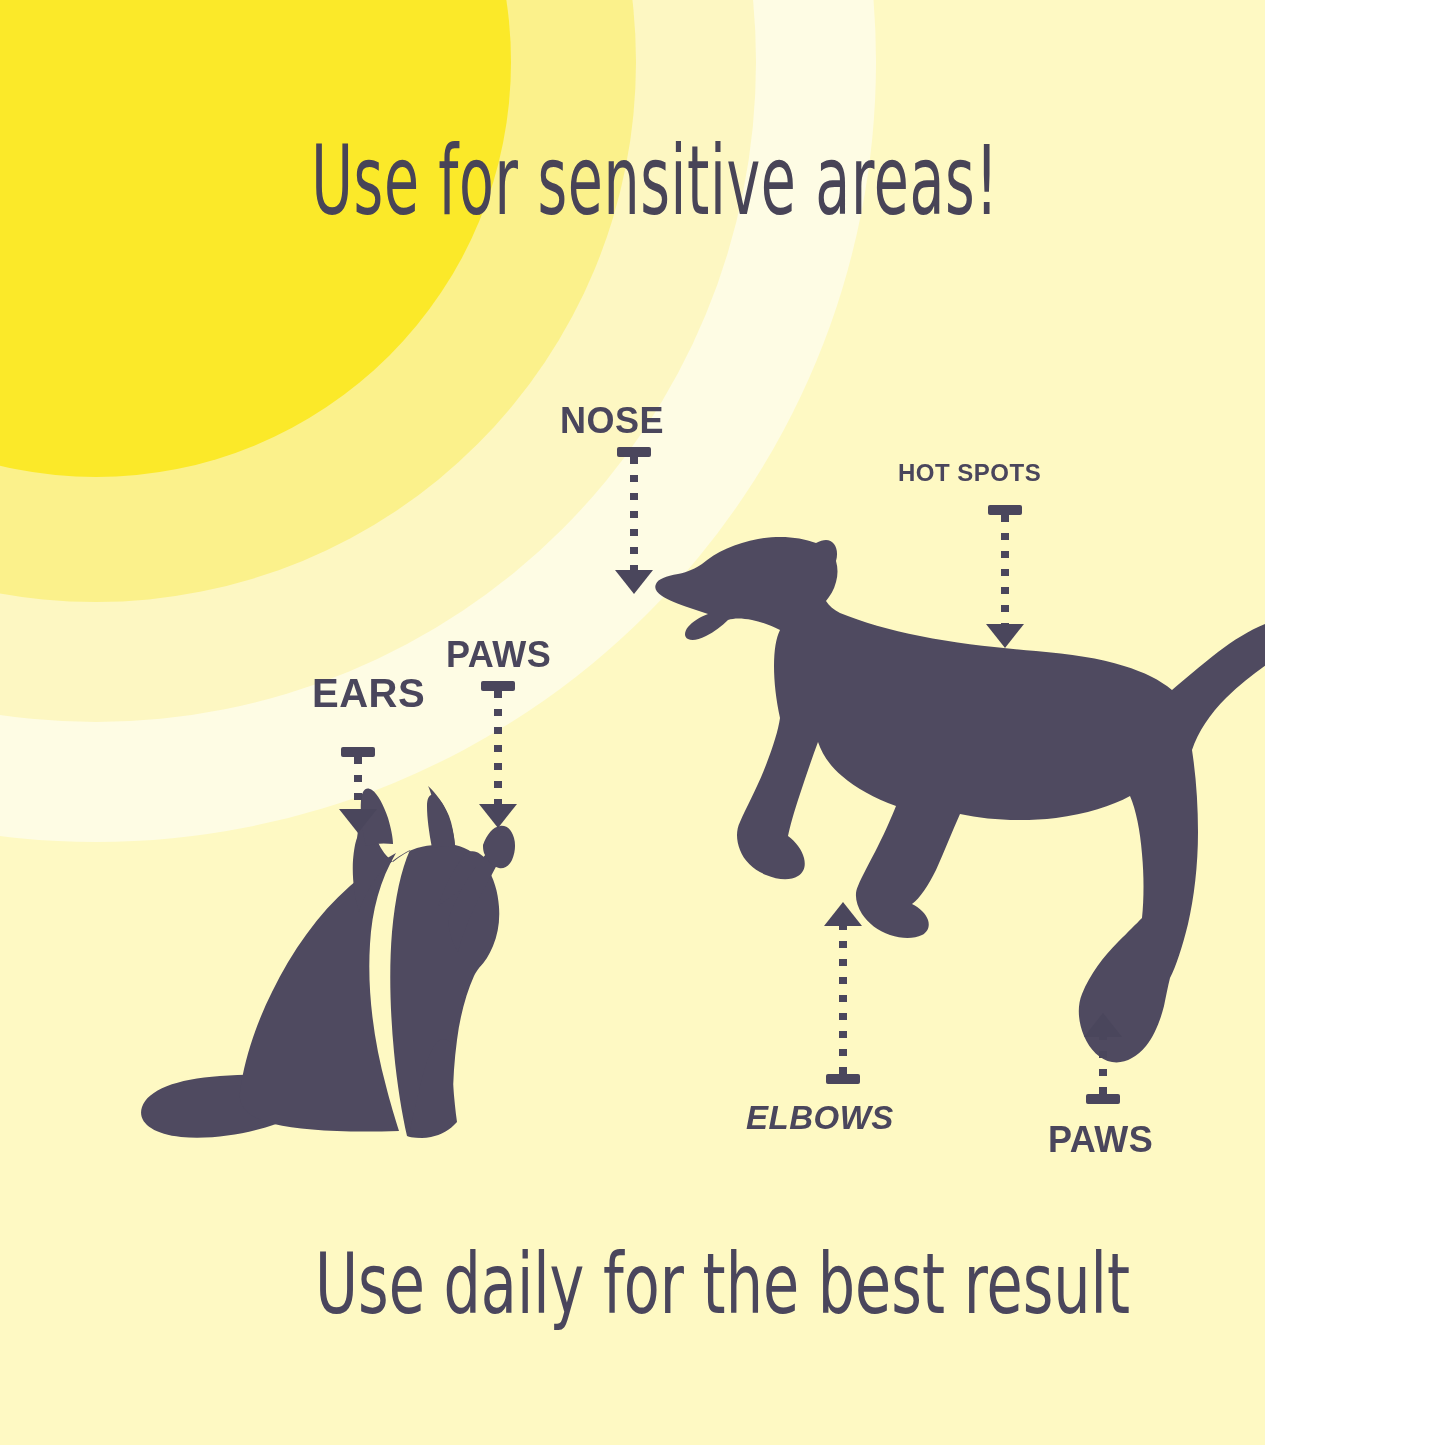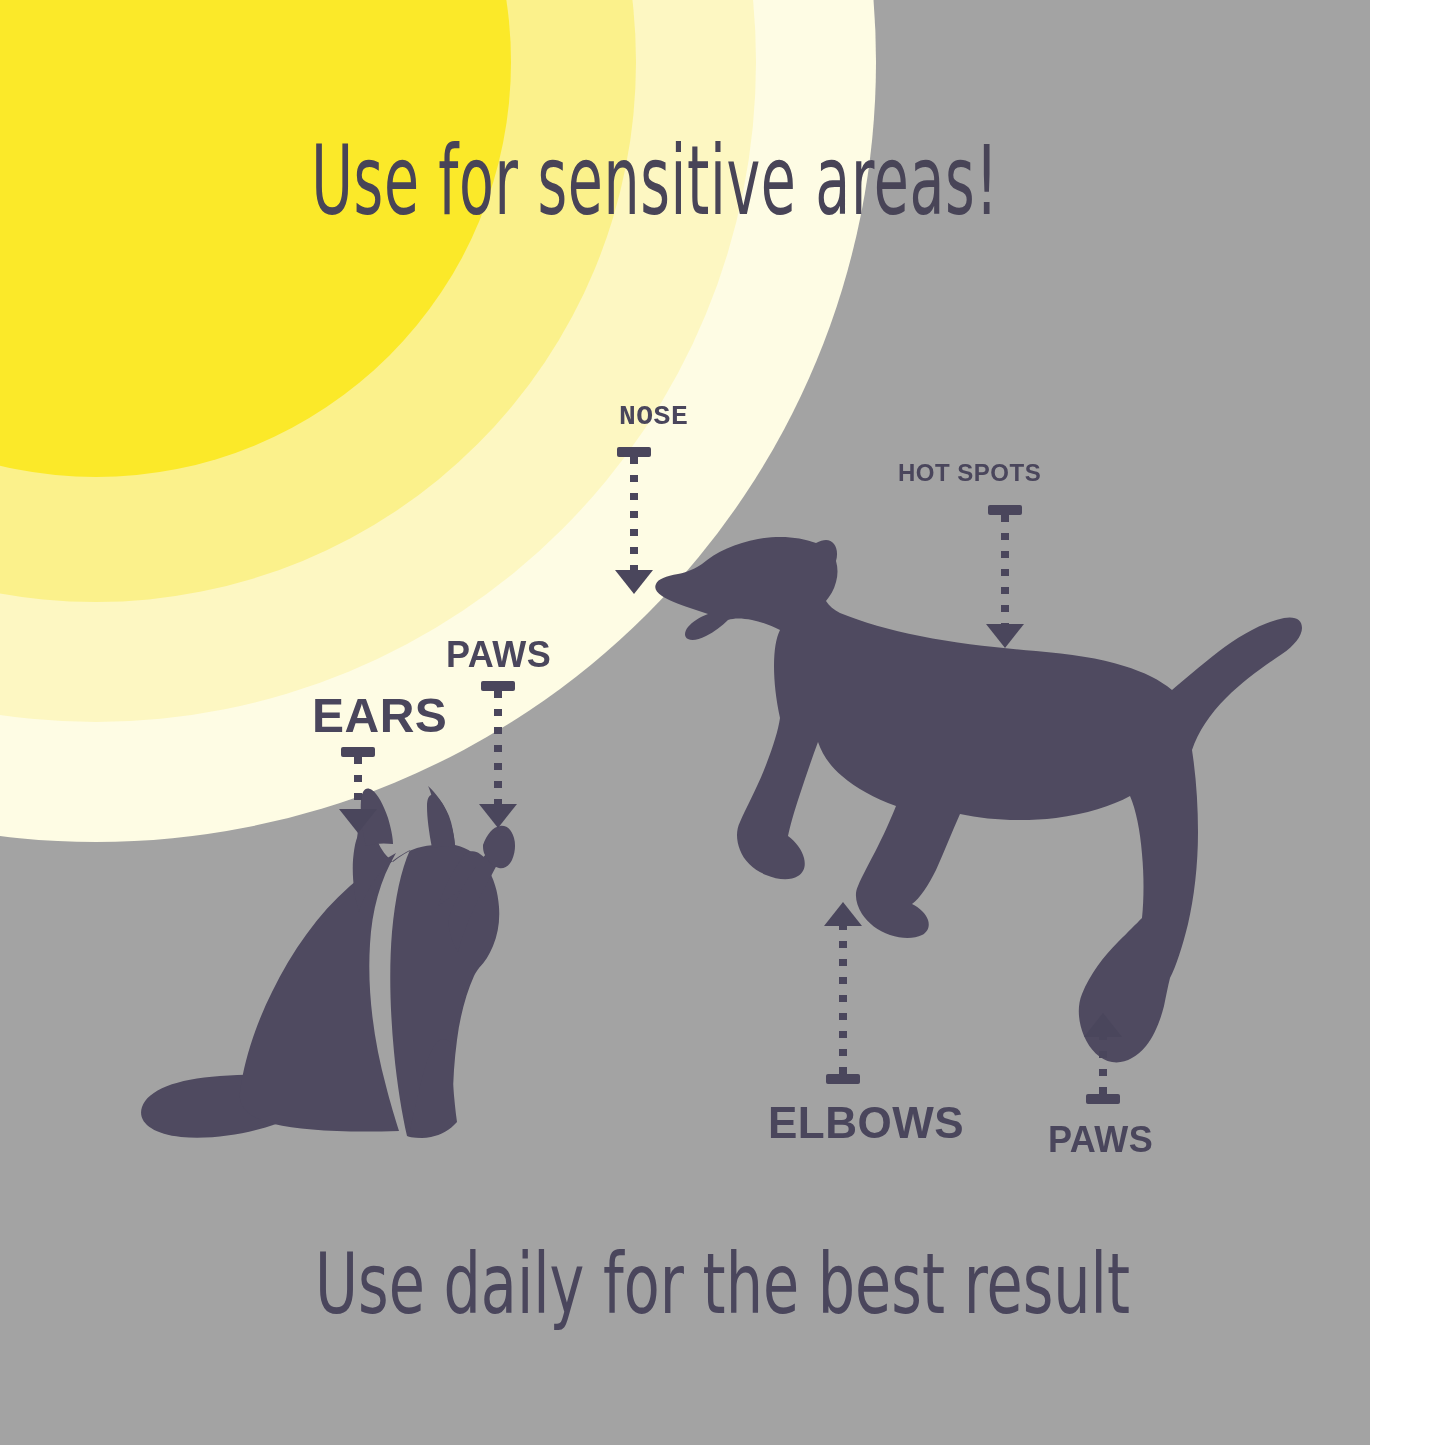--- a/index.html
+++ b/index.html
@@ -2,22 +2,22 @@
 <html><head>
 <meta charset="utf-8">
 <style>
   html,body{margin:0;padding:0;background:#ffffff;}
   body{
     width:1445px;height:1445px;overflow:hidden;
     font-family:"Liberation Sans", sans-serif;
     position:relative;
   }
   #poster{
-    position:absolute;inset:0;width:1370px;height:1445px;
-    background:#a3a3a3;overflow:hidden;
+    position:absolute;inset:0;width:1265px;height:1445px;
+    background:#fef9c3;overflow:hidden;
   }
   #artboard{position:absolute;inset:0;width:1445px;height:1445px;}
 
   
   .sun-ring{position:absolute;border-radius:50%;}
 
   
   .headline{
     position:absolute;
     left:0;top:136px;width:1310px;
@@ -51,25 +51,25 @@
   
   .callout-label{
     position:absolute;
     font-family:"Liberation Sans", sans-serif;
     font-weight:bold;
     color:#4a465c;
     white-space:nowrap;
     letter-spacing:0.5px;
     line-height:1;
   }
-  .lbl-nose{left:619px;top:403px;font-size:28px;font-family:Liberation Mono, monospace;}
+  .lbl-nose{left:560px;top:403px;font-size:36px;}
   .lbl-hotspots{left:898px;top:461px;font-size:24px;}
   .lbl-paws-cat{left:446px;top:637px;font-size:36px;}
-  .lbl-ears{left:312px;top:692px;font-size:48px;}
-  .lbl-elbows{left:768px;top:1101px;font-size:44px;}
+  .lbl-ears{left:312px;top:673px;font-size:40px;}
+  .lbl-elbows{left:746px;top:1101px;font-size:33px;font-style:italic;}
   .lbl-paws-dog{left:1048px;top:1122px;font-size:36px;}
 
   
   #arrows,#animals{position:absolute;left:0;top:0;width:1445px;height:1445px;}
   #arrows{pointer-events:none;}
 </style>
 </head>
 <body>
 
 <div id="poster">

